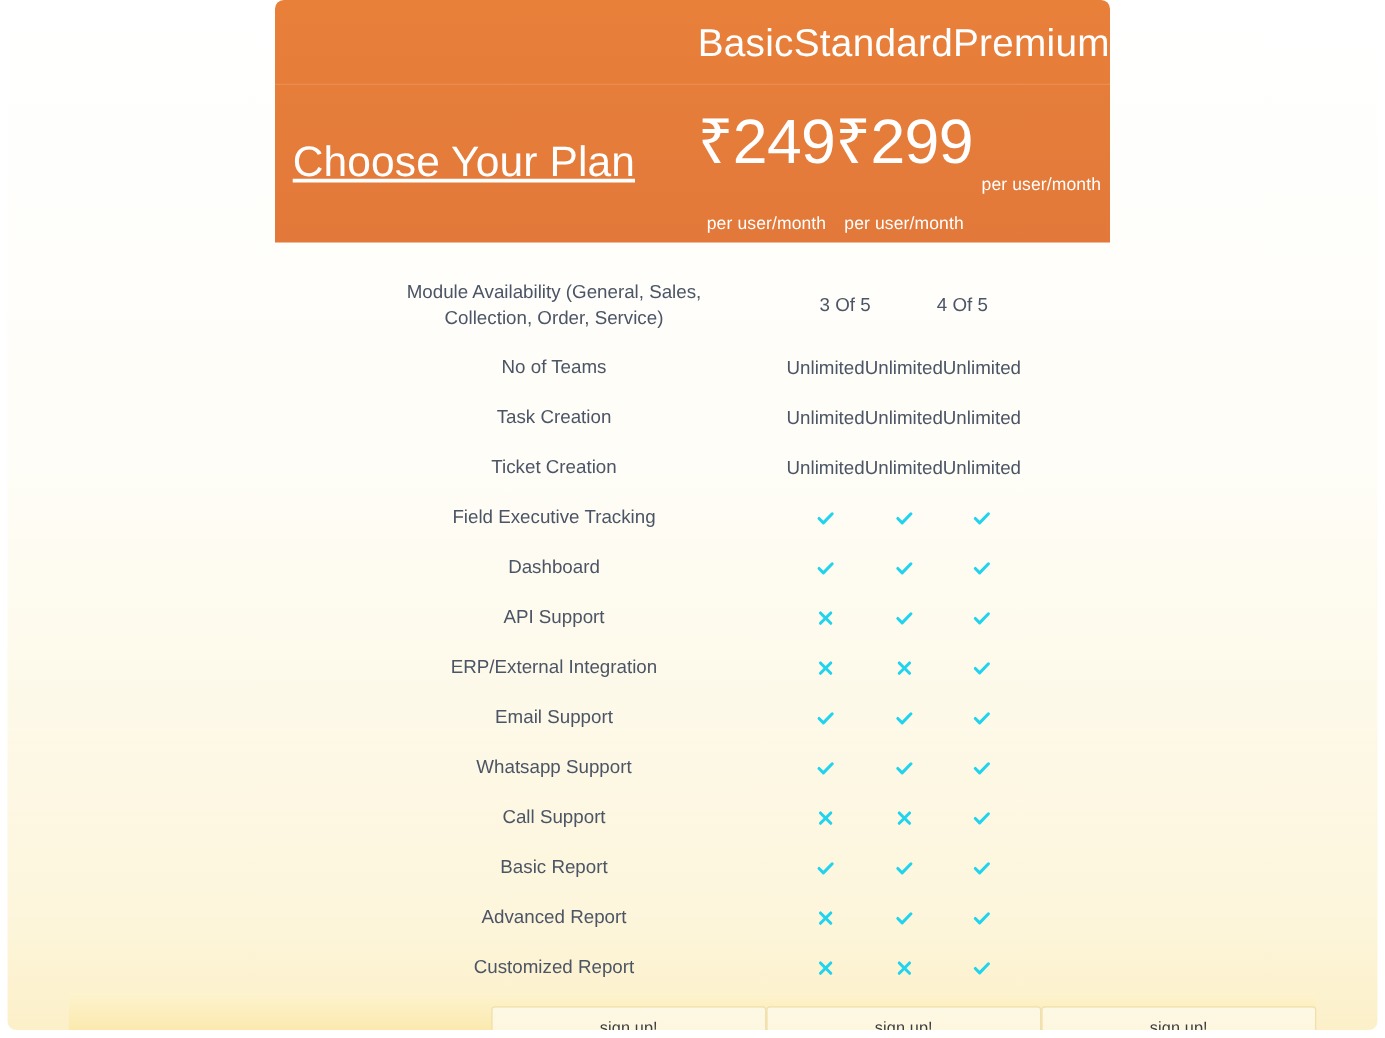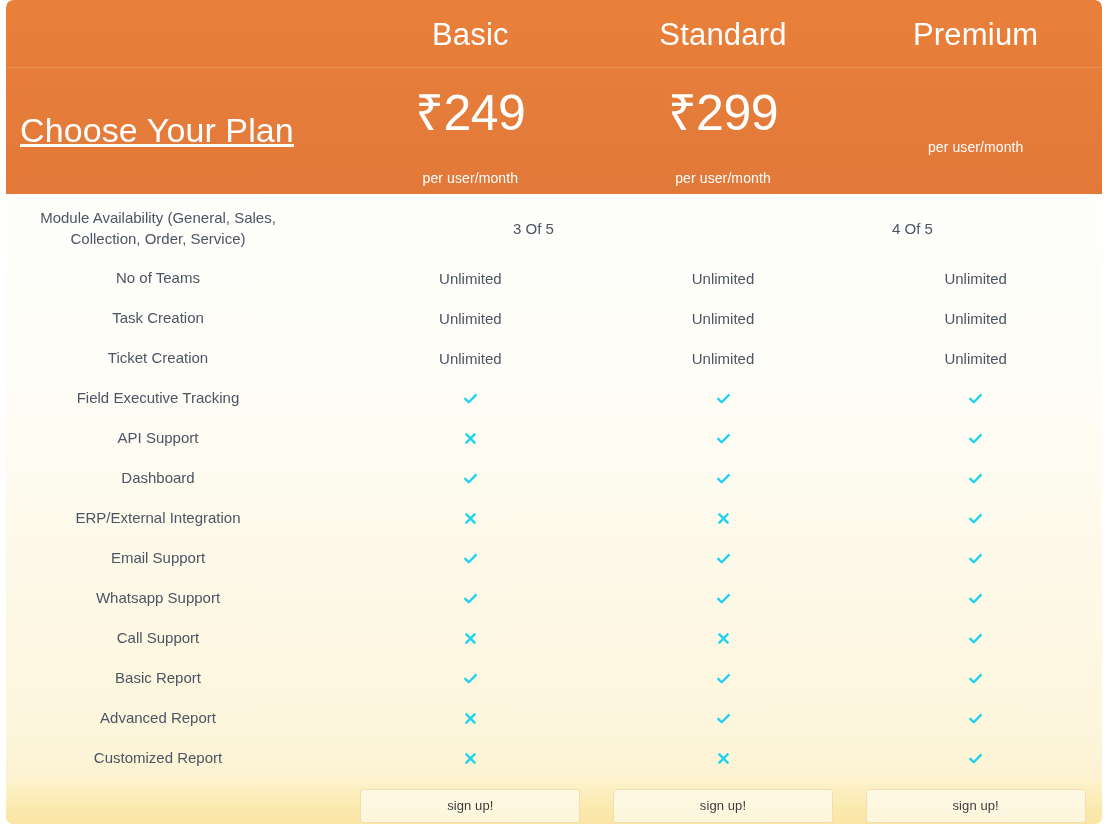--- a/index.html
+++ b/index.html
@@ -19,20 +19,21 @@
     position: relative;
     width: 1096px;
     height: 824px;
     margin: 0 auto;
     box-sizing: border-box;
     display: flex;
     flex-direction: column;
     border-radius: 7px;
     overflow: hidden;
     background: linear-gradient(to bottom, #ffffff 0%, #fefdf7 45%, #fdf6dd 88%, #fcf0c9 100%);
+    align-items: center;
   }
 
   
   .table-header {
     flex: 0 0 auto;
     background: linear-gradient(to bottom, #e8803a 0%, #e2793a 100%);
     border-radius: 7px 7px 0 0;
     position: relative;
   }
   .header-row-top {
@@ -98,21 +99,21 @@
     font-weight: 400;
     margin-top: 32px;
     letter-spacing: 0.1px;
   }
 
   
   .table-body {
     flex: 1 1 auto;
     display: flex;
     flex-direction: column;
-    padding-top: 4px;
+    padding-top: 20px;
   }
   .feature-row {
     display: flex;
     align-items: center;
     min-height: 40px;
   }
   .feature-row.tall {
     min-height: 60px;
     align-items: center;
   }
@@ -248,35 +249,35 @@
               <path d="M2.4 8.3 L6.1 12.0 L13.6 4.3" fill="none" stroke="#22d3ee" stroke-width="2.6" stroke-linecap="round" stroke-linejoin="round"></path>
             </svg></span></div>
         <div class="cell-value icon-cell"><span class="mark"><svg viewBox="0 0 16 16" width="15" height="15" aria-hidden="true">
               <path d="M2.4 8.3 L6.1 12.0 L13.6 4.3" fill="none" stroke="#22d3ee" stroke-width="2.6" stroke-linecap="round" stroke-linejoin="round"></path>
             </svg></span></div>
         <div class="cell-value icon-cell"><span class="mark"><svg viewBox="0 0 16 16" width="15" height="15" aria-hidden="true">
               <path d="M2.4 8.3 L6.1 12.0 L13.6 4.3" fill="none" stroke="#22d3ee" stroke-width="2.6" stroke-linecap="round" stroke-linejoin="round"></path>
             </svg></span></div>
       </div>
       <div class="feature-row">
+        <div class="cell-feature">Dashboard</div>
+        <div class="cell-value icon-cell"><span class="mark"><svg viewBox="0 0 16 16" width="15" height="15" aria-hidden="true">
+              <path d="M2.4 8.3 L6.1 12.0 L13.6 4.3" fill="none" stroke="#22d3ee" stroke-width="2.6" stroke-linecap="round" stroke-linejoin="round"></path>
+            </svg></span></div>
+        <div class="cell-value icon-cell"><span class="mark"><svg viewBox="0 0 16 16" width="15" height="15" aria-hidden="true">
+              <path d="M2.4 8.3 L6.1 12.0 L13.6 4.3" fill="none" stroke="#22d3ee" stroke-width="2.6" stroke-linecap="round" stroke-linejoin="round"></path>
+            </svg></span></div>
+        <div class="cell-value icon-cell"><span class="mark"><svg viewBox="0 0 16 16" width="15" height="15" aria-hidden="true">
+              <path d="M2.4 8.3 L6.1 12.0 L13.6 4.3" fill="none" stroke="#22d3ee" stroke-width="2.6" stroke-linecap="round" stroke-linejoin="round"></path>
+            </svg></span></div>
+      </div>
+      <div class="feature-row">
         <div class="cell-feature">API Support</div>
         <div class="cell-value icon-cell"><span class="mark"><svg viewBox="0 0 16 16" width="15" height="15" aria-hidden="true">
               <path d="M3.6 3.6 L12.4 12.4 M12.4 3.6 L3.6 12.4" fill="none" stroke="#22d3ee" stroke-width="2.6" stroke-linecap="round"></path>
-            </svg></span></div>
-        <div class="cell-value icon-cell"><span class="mark"><svg viewBox="0 0 16 16" width="15" height="15" aria-hidden="true">
-              <path d="M2.4 8.3 L6.1 12.0 L13.6 4.3" fill="none" stroke="#22d3ee" stroke-width="2.6" stroke-linecap="round" stroke-linejoin="round"></path>
-            </svg></span></div>
-        <div class="cell-value icon-cell"><span class="mark"><svg viewBox="0 0 16 16" width="15" height="15" aria-hidden="true">
-              <path d="M2.4 8.3 L6.1 12.0 L13.6 4.3" fill="none" stroke="#22d3ee" stroke-width="2.6" stroke-linecap="round" stroke-linejoin="round"></path>
-            </svg></span></div>
-      </div>
-      <div class="feature-row">
-        <div class="cell-feature">Dashboard</div>
-        <div class="cell-value icon-cell"><span class="mark"><svg viewBox="0 0 16 16" width="15" height="15" aria-hidden="true">
-              <path d="M2.4 8.3 L6.1 12.0 L13.6 4.3" fill="none" stroke="#22d3ee" stroke-width="2.6" stroke-linecap="round" stroke-linejoin="round"></path>
             </svg></span></div>
         <div class="cell-value icon-cell"><span class="mark"><svg viewBox="0 0 16 16" width="15" height="15" aria-hidden="true">
               <path d="M2.4 8.3 L6.1 12.0 L13.6 4.3" fill="none" stroke="#22d3ee" stroke-width="2.6" stroke-linecap="round" stroke-linejoin="round"></path>
             </svg></span></div>
         <div class="cell-value icon-cell"><span class="mark"><svg viewBox="0 0 16 16" width="15" height="15" aria-hidden="true">
               <path d="M2.4 8.3 L6.1 12.0 L13.6 4.3" fill="none" stroke="#22d3ee" stroke-width="2.6" stroke-linecap="round" stroke-linejoin="round"></path>
             </svg></span></div>
       </div>
       <div class="feature-row">
         <div class="cell-feature">ERP/External Integration</div>

